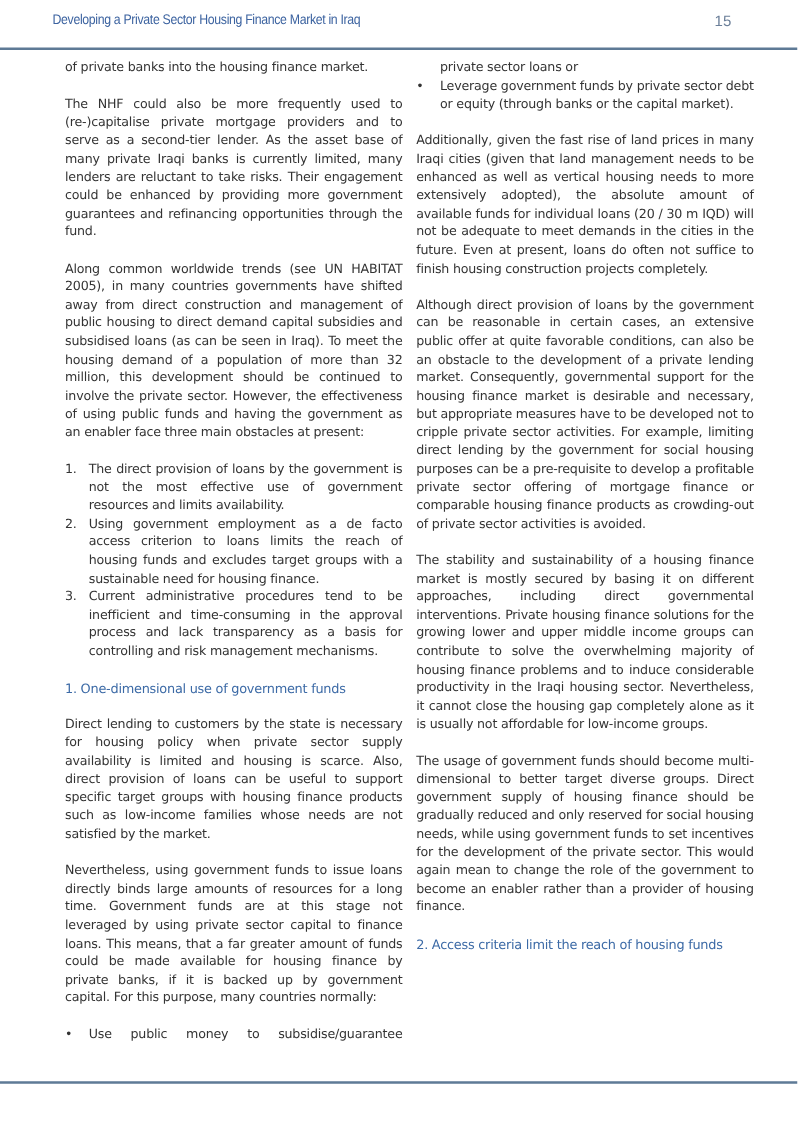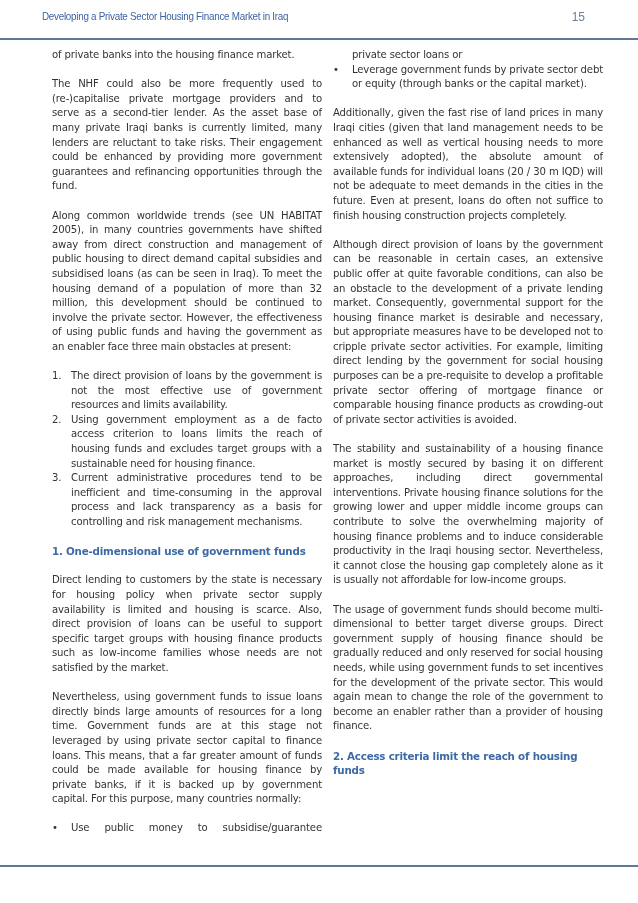--- a/index.html
+++ b/index.html
@@ -10,21 +10,21 @@
   .page-num { position: absolute; right: 53px; top: 10px; font-family: "Liberation Sans", sans-serif;
          font-size: 12px; color: #6b7f99; }
   .rule { position: absolute; left: 0; width: 638px; height: 2px; background: #5e7a96; }
   .rule.top { top: 38px; }
   .rule.bottom { top: 865px; }
   .col { position: absolute; top: 48px; width: 270px; font-size: 10.1px; line-height: 14.6px;
          letter-spacing: -0.15px; }
   .col.left { left: 52px; }
   .col.right { left: 333px; }
   p { margin: 0 0 14.6px 0; text-align: justify; }
-  h3 { margin: 0 0 14.6px 0; font-size: 10.3px; font-weight: bold; color: #3c6aa6; line-height: 14.6px; letter-spacing: -0.2px; }
+  h3 { margin: 0 0 14.6px 0; font-size: 10.3px; font-weight: normal; color: #3c6aa6; line-height: 14.6px; letter-spacing: -0.2px; }
   ol, ul { margin: 0 0 14.6px 0; padding: 0; list-style: none; }
   li { position: relative; padding-left: 19px; text-align: justify; }
   li .marker { position: absolute; left: 0; top: 0; }
   .cont { padding-left: 19px; text-align: left; }
   .last-line-justify { text-align-last: justify; }
 </style>
 </head>
 <body>
 
 <div>

